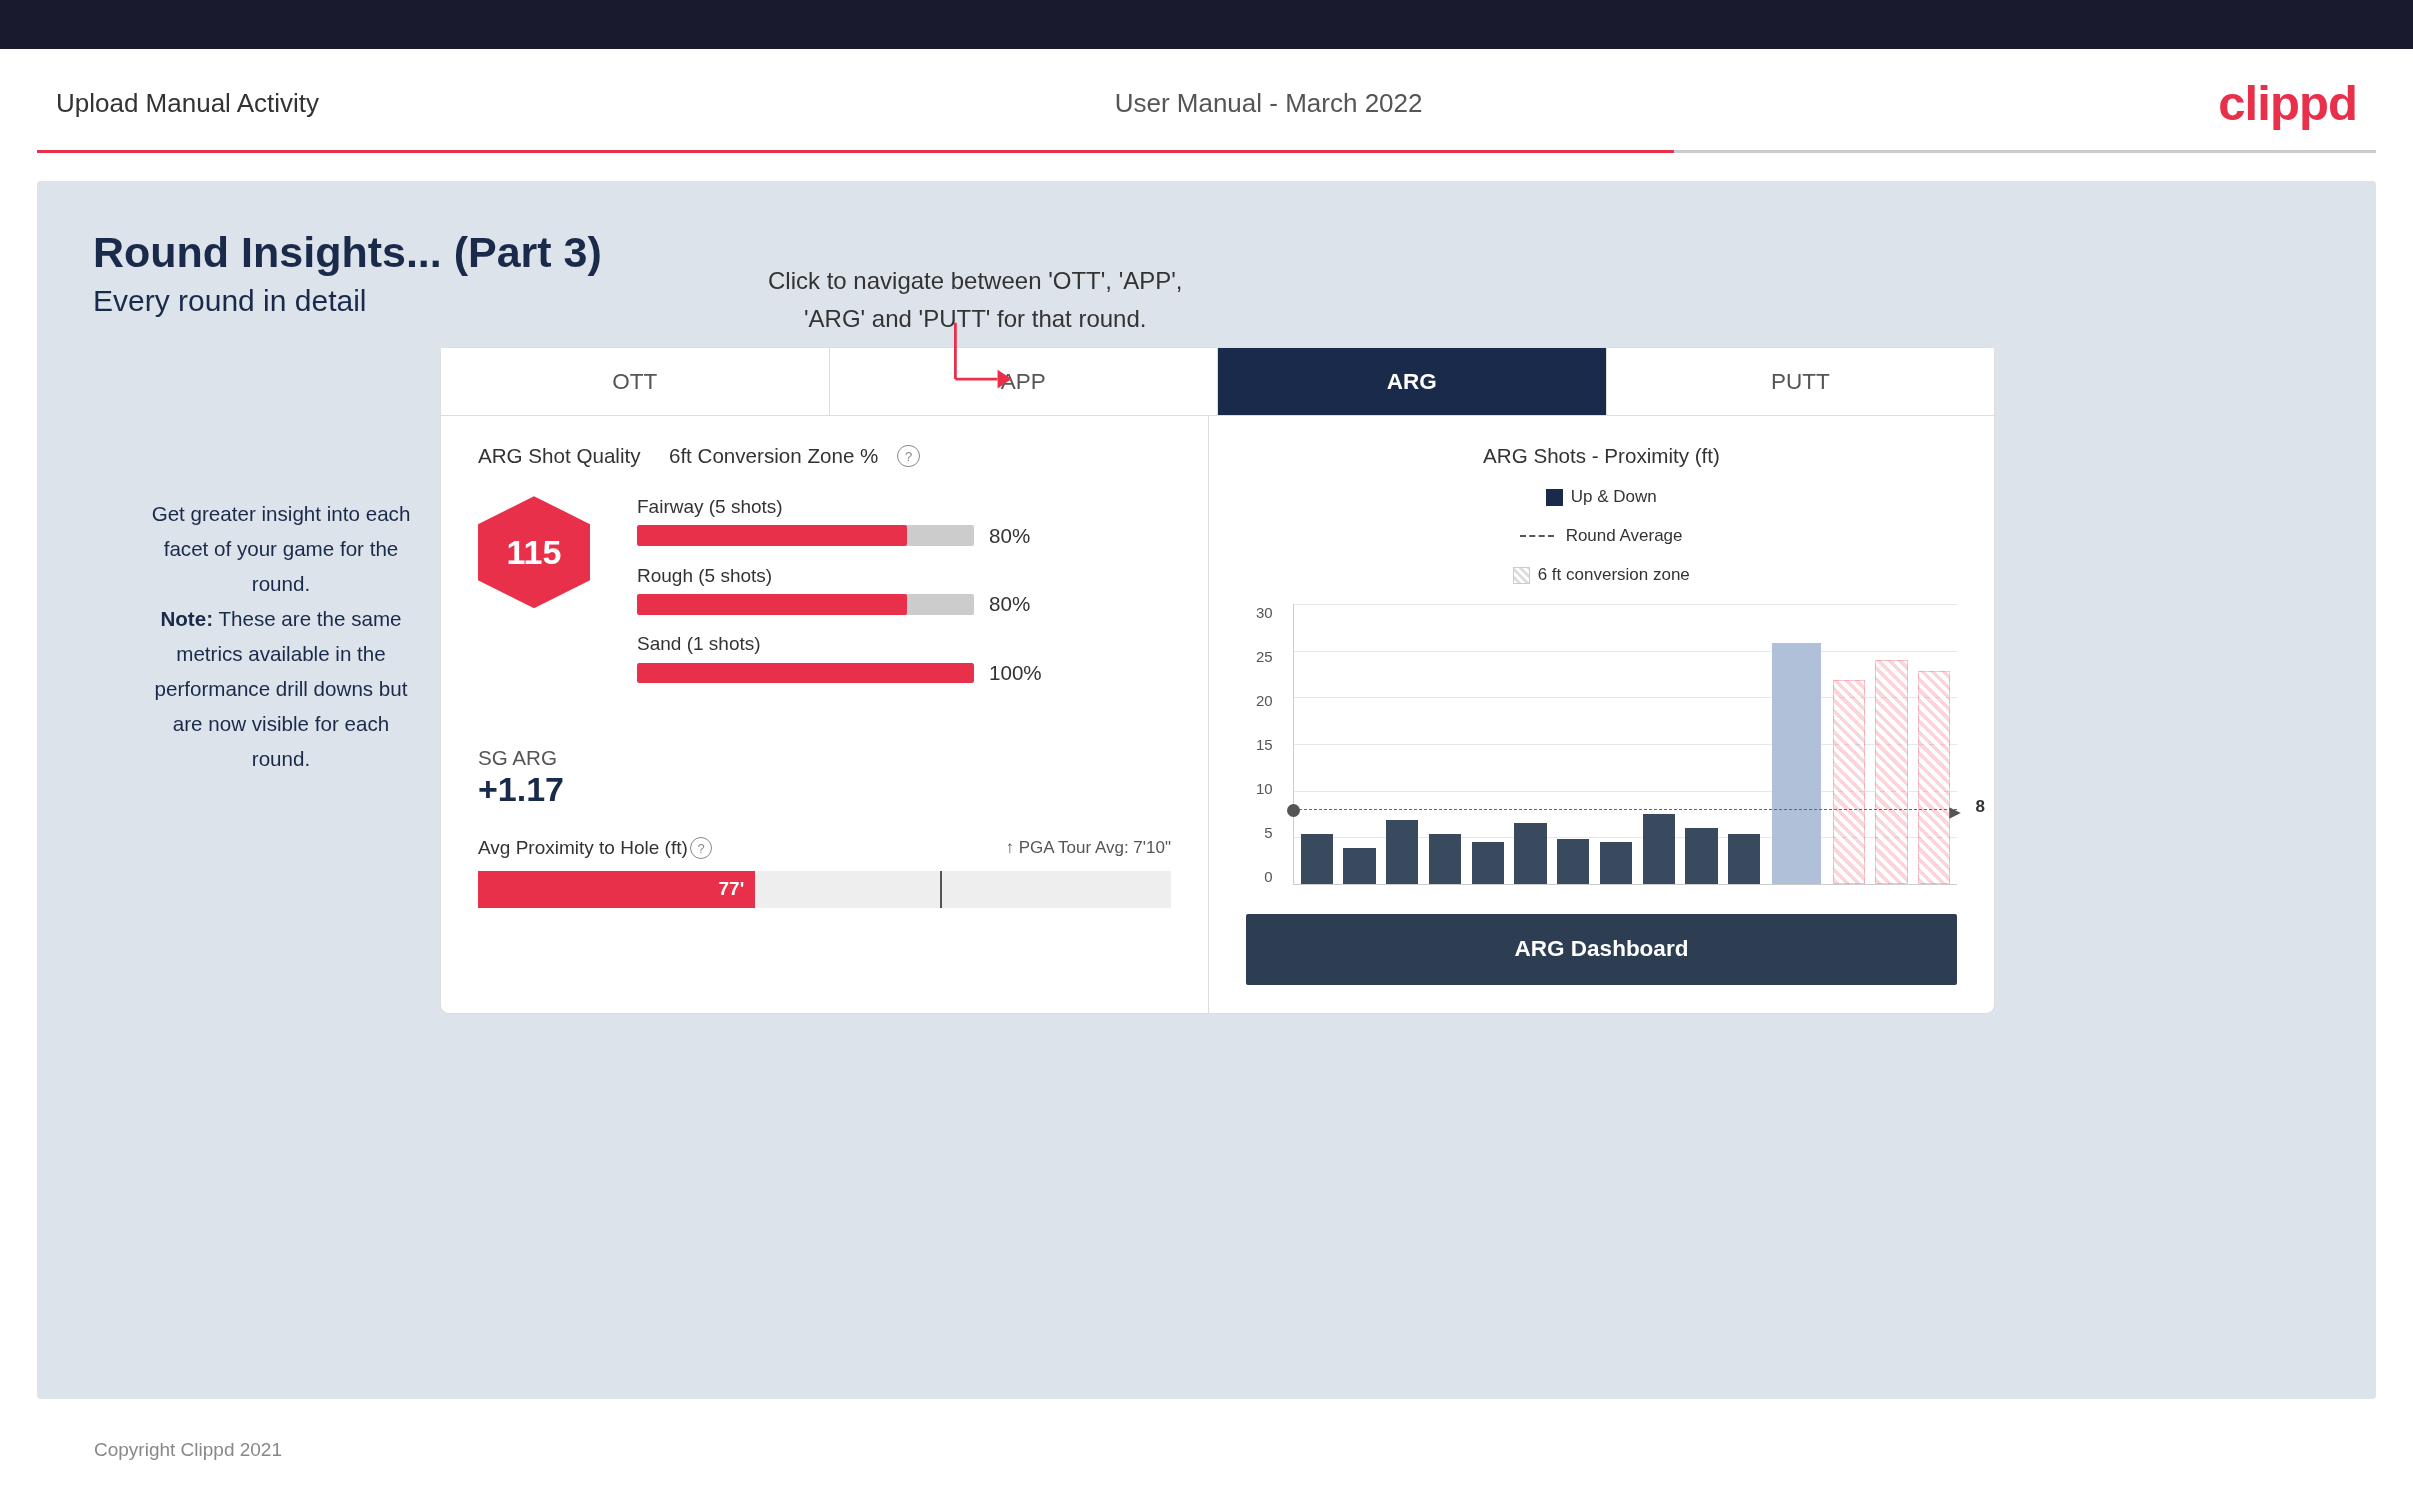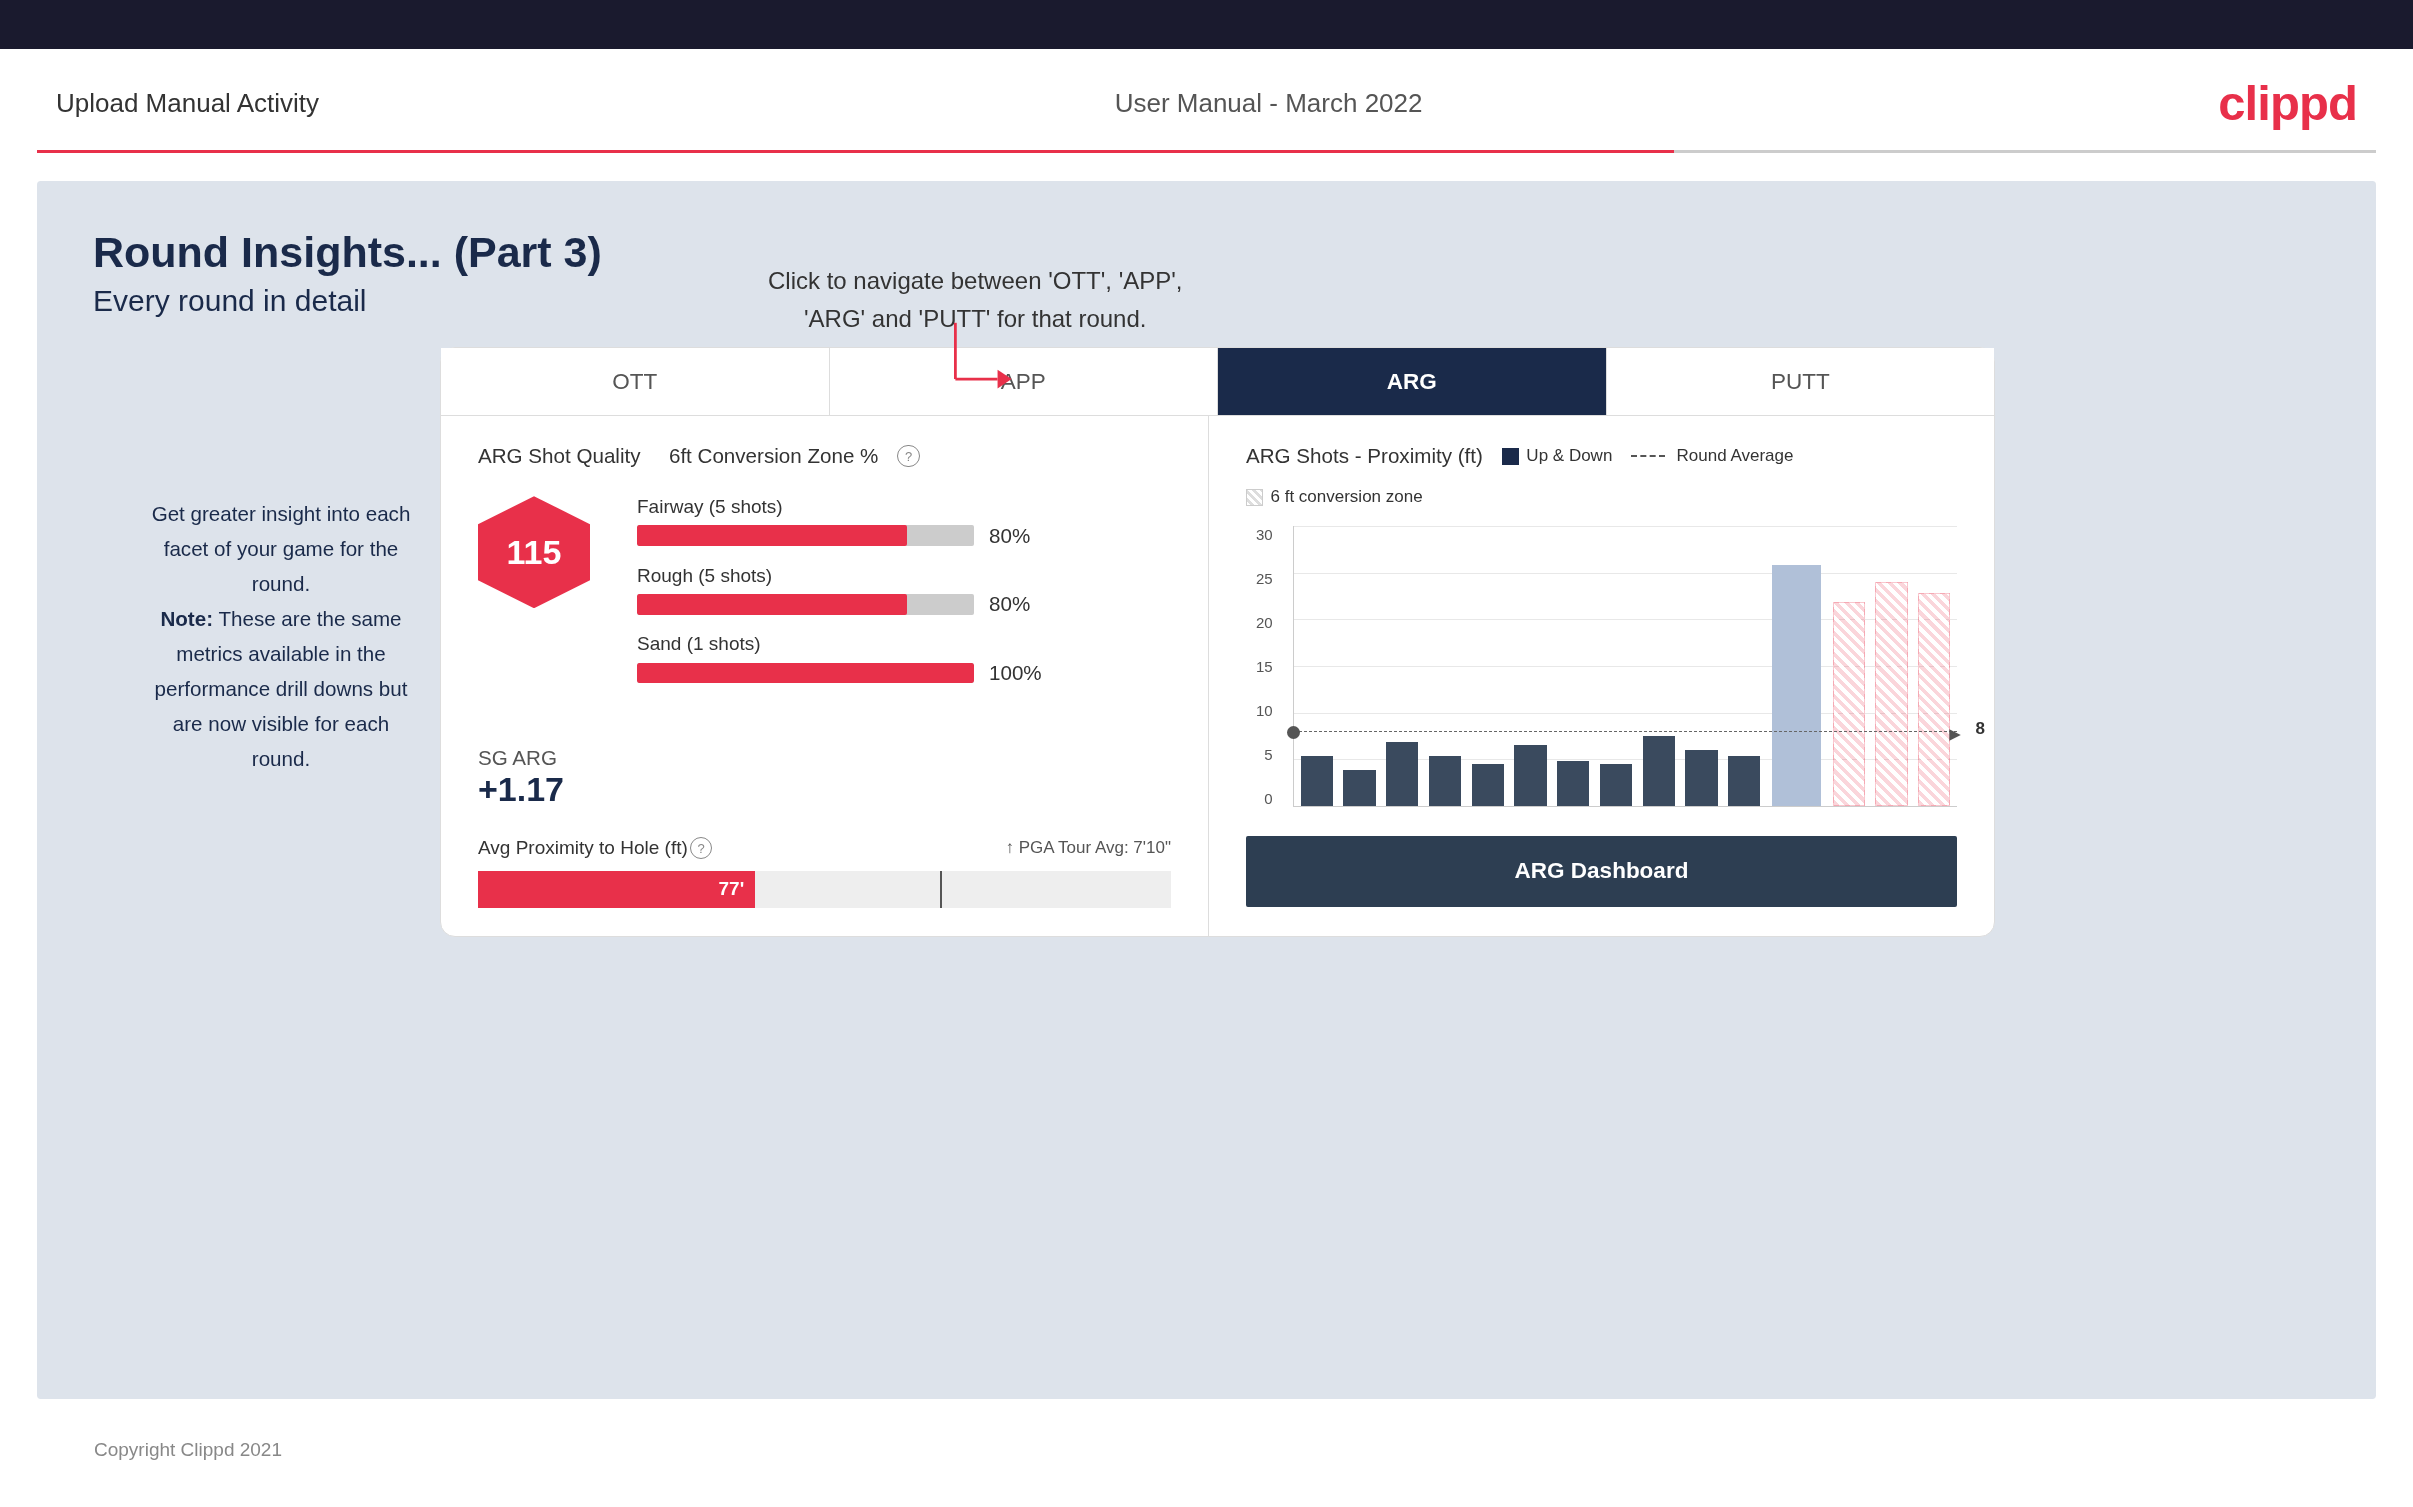--- a/index.html
+++ b/index.html
@@ -74,21 +74,21 @@
     }
 
     
     .dashboard-card {
       position: absolute;
       top: 347px;
       left: 440px;
       width: 1555px;
       background: #fff;
       border: 0.9px solid #ddd;
-      border-radius: 15px;
+      border-radius: 9px;
     }
 
     
     .tabs {
       display: flex;
       border-bottom: 0.9px solid #ddd;
     }
     .tab {
       flex: 1;
       text-align: center;
@@ -274,20 +274,21 @@
       padding: 28px 37px;
       position: relative;
     }
 
     .right-panel-header {
       display: flex;
       align-items: center;
       gap: 19px;
       margin-bottom: 19px;
       flex-wrap: wrap;
+      flex-direction: column;
     }
     .right-panel-title {
       font-size: 20.6px;
       color: #333;
     }
     .legend-item {
       display: flex;
       align-items: center;
       gap: 7.5px;
       font-size: 17px;

